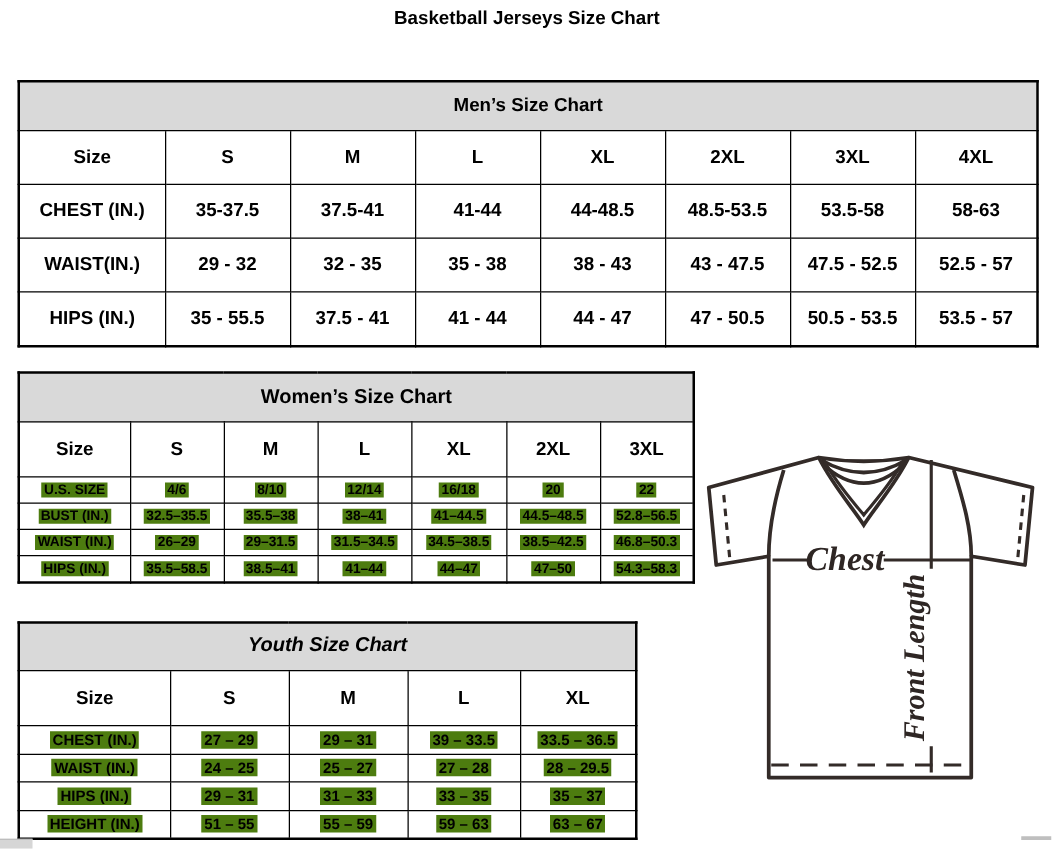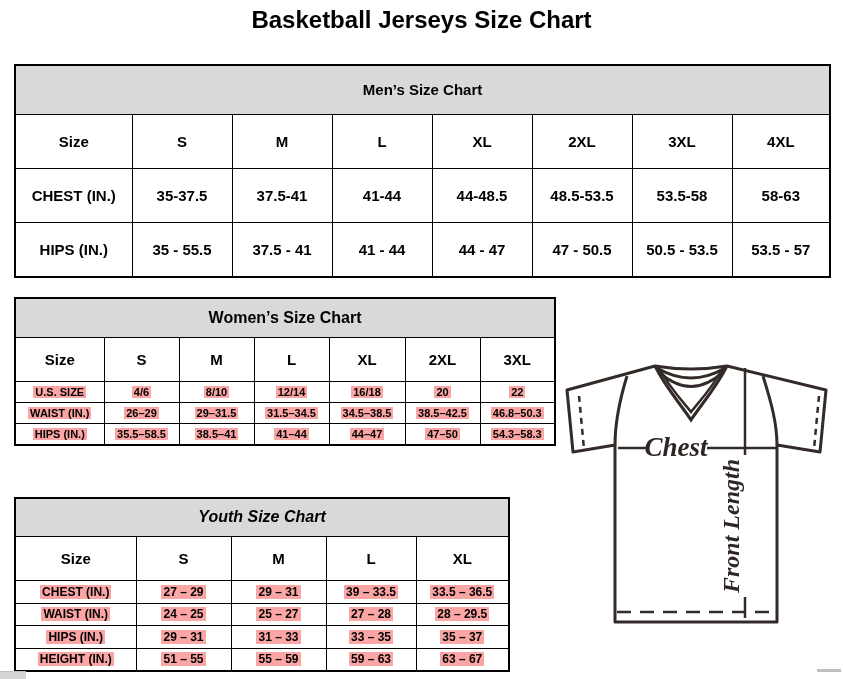--- a/index.html
+++ b/index.html
@@ -1,19 +1,19 @@
 <!DOCTYPE html>
 <html><head>
 <meta charset="utf-8">
 <style>
   html,body{margin:0;padding:0;background:#ffffff;}
   #page{position:relative;width:843px;height:679px;background:#ffffff;
         font-family:"Liberation Sans", sans-serif;color:#000;overflow:hidden;}
   #main-title{position:absolute;left:0;top:6px;width:843px;text-align:center;
-        font-size:24px;font-weight:bold;letter-spacing:0px;}
+        font-size:15px;font-weight:bold;letter-spacing:0px;}
   table.szt{position:absolute;border-collapse:collapse;table-layout:fixed;
         background:#fff;}
   table.szt td{border:1px solid #000;text-align:center;vertical-align:middle;
         font-weight:bold;padding:0;}
   table.szt{border:2px solid #000;}
   td.band{background:#d9d9d9;font-size:16px;}
   
   #mens{left:14px;top:64px;width:815px;height:214px;}
   #mens td{font-size:15px;}
   #mens td.band{height:37px;margin-left:22px;}
@@ -22,21 +22,21 @@
   
   #womens{left:14px;top:297px;width:540px;height:135px;}
   #womens td.band{height:38px;font-size:16px;}
   #womens tr.head td{height:43px;font-size:15px;}
   #womens tr.data td{height:20px;font-size:11px;}
   
   #youth{left:14px;top:497px;width:494px;height:175px;}
   #youth td.band{height:36px;font-size:16px;font-style:italic;}
   #youth tr.head td{height:43px;font-size:15px;}
   #youth tr.data td{height:21px;font-size:12px;}
-  span.hl{background:#fca5a5;padding:0 2px;display:inline-block;}
+  span.hl{background:#4d7c0f;padding:0 2px;display:inline-block;}
   
   #jersey{position:absolute;left:558px;top:356px;width:282px;height:272px;}
   #jersey path, #jersey line{fill:none;stroke:#332b28;}
   .chest-text,.fl-text{font-family:"Liberation Serif", serif;
         font-weight:bold;font-style:italic;fill:#2e2624;}
   
   #sb-left{position:absolute;left:0;top:671px;width:26px;height:8px;
         background:#d6d6d6;border-top:1px solid #bdbdbd;}
   #sb-right{position:absolute;left:817px;top:669px;width:24px;height:3px;
         background:#bfbfbf;}
@@ -77,20 +77,30 @@
       <td>CHEST (IN.)</td>
       <td>35-37.5</td>
       <td>37.5-41</td>
       <td>41-44</td>
       <td>44-48.5</td>
       <td>48.5-53.5</td>
       <td>53.5-58</td>
       <td>58-63</td>
     </tr>
     <tr class="data">
+      <td>WAIST(IN.)</td>
+      <td>29 - 32</td>
+      <td>32 - 35</td>
+      <td>35 - 38</td>
+      <td>38 - 43</td>
+      <td>43 - 47.5</td>
+      <td>47.5 - 52.5</td>
+      <td>52.5 - 57</td>
+    </tr>
+    <tr class="data">
       <td>HIPS (IN.)</td>
       <td>35 - 55.5</td>
       <td>37.5 - 41</td>
       <td>41 - 44</td>
       <td>44 - 47</td>
       <td>47 - 50.5</td>
       <td>50.5 - 53.5</td>
       <td>53.5 - 57</td>
     </tr>
     </tbody>
@@ -120,20 +130,29 @@
       <td>3XL</td>
     </tr>
     <tr class="data">
       <td><span class="hl">U.S. SIZE</span></td>
       <td><span class="hl">4/6</span></td>
       <td><span class="hl">8/10</span></td>
       <td><span class="hl">12/14</span></td>
       <td><span class="hl">16/18</span></td>
       <td><span class="hl">20</span></td>
       <td><span class="hl">22</span></td>
+    </tr>
+    <tr class="data">
+      <td><span class="hl">BUST (IN.)</span></td>
+      <td><span class="hl">32.5–35.5</span></td>
+      <td><span class="hl">35.5–38</span></td>
+      <td><span class="hl">38–41</span></td>
+      <td><span class="hl">41–44.5</span></td>
+      <td><span class="hl">44.5–48.5</span></td>
+      <td><span class="hl">52.8–56.5</span></td>
     </tr>
     <tr class="data">
       <td><span class="hl">WAIST (IN.)</span></td>
       <td><span class="hl">26–29</span></td>
       <td><span class="hl">29–31.5</span></td>
       <td><span class="hl">31.5–34.5</span></td>
       <td><span class="hl">34.5–38.5</span></td>
       <td><span class="hl">38.5–42.5</span></td>
       <td><span class="hl">46.8–50.3</span></td>
     </tr>

